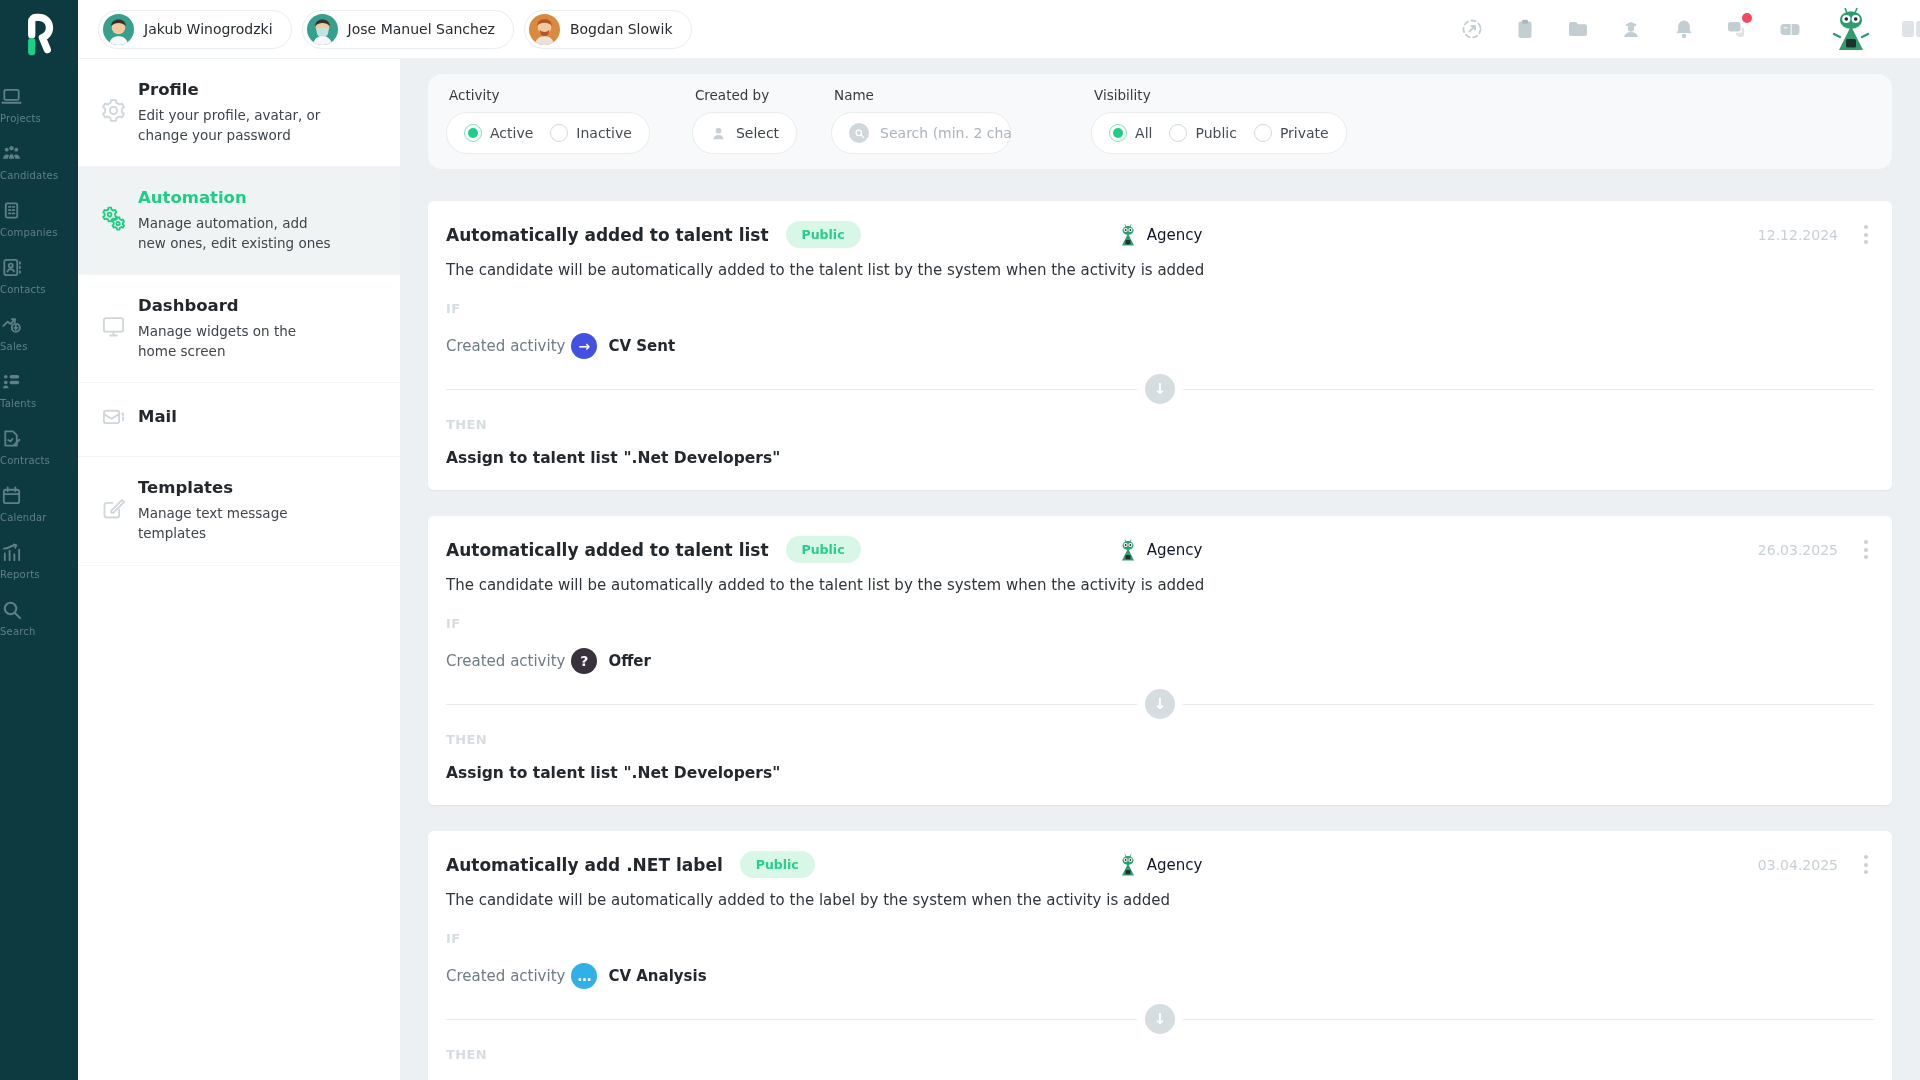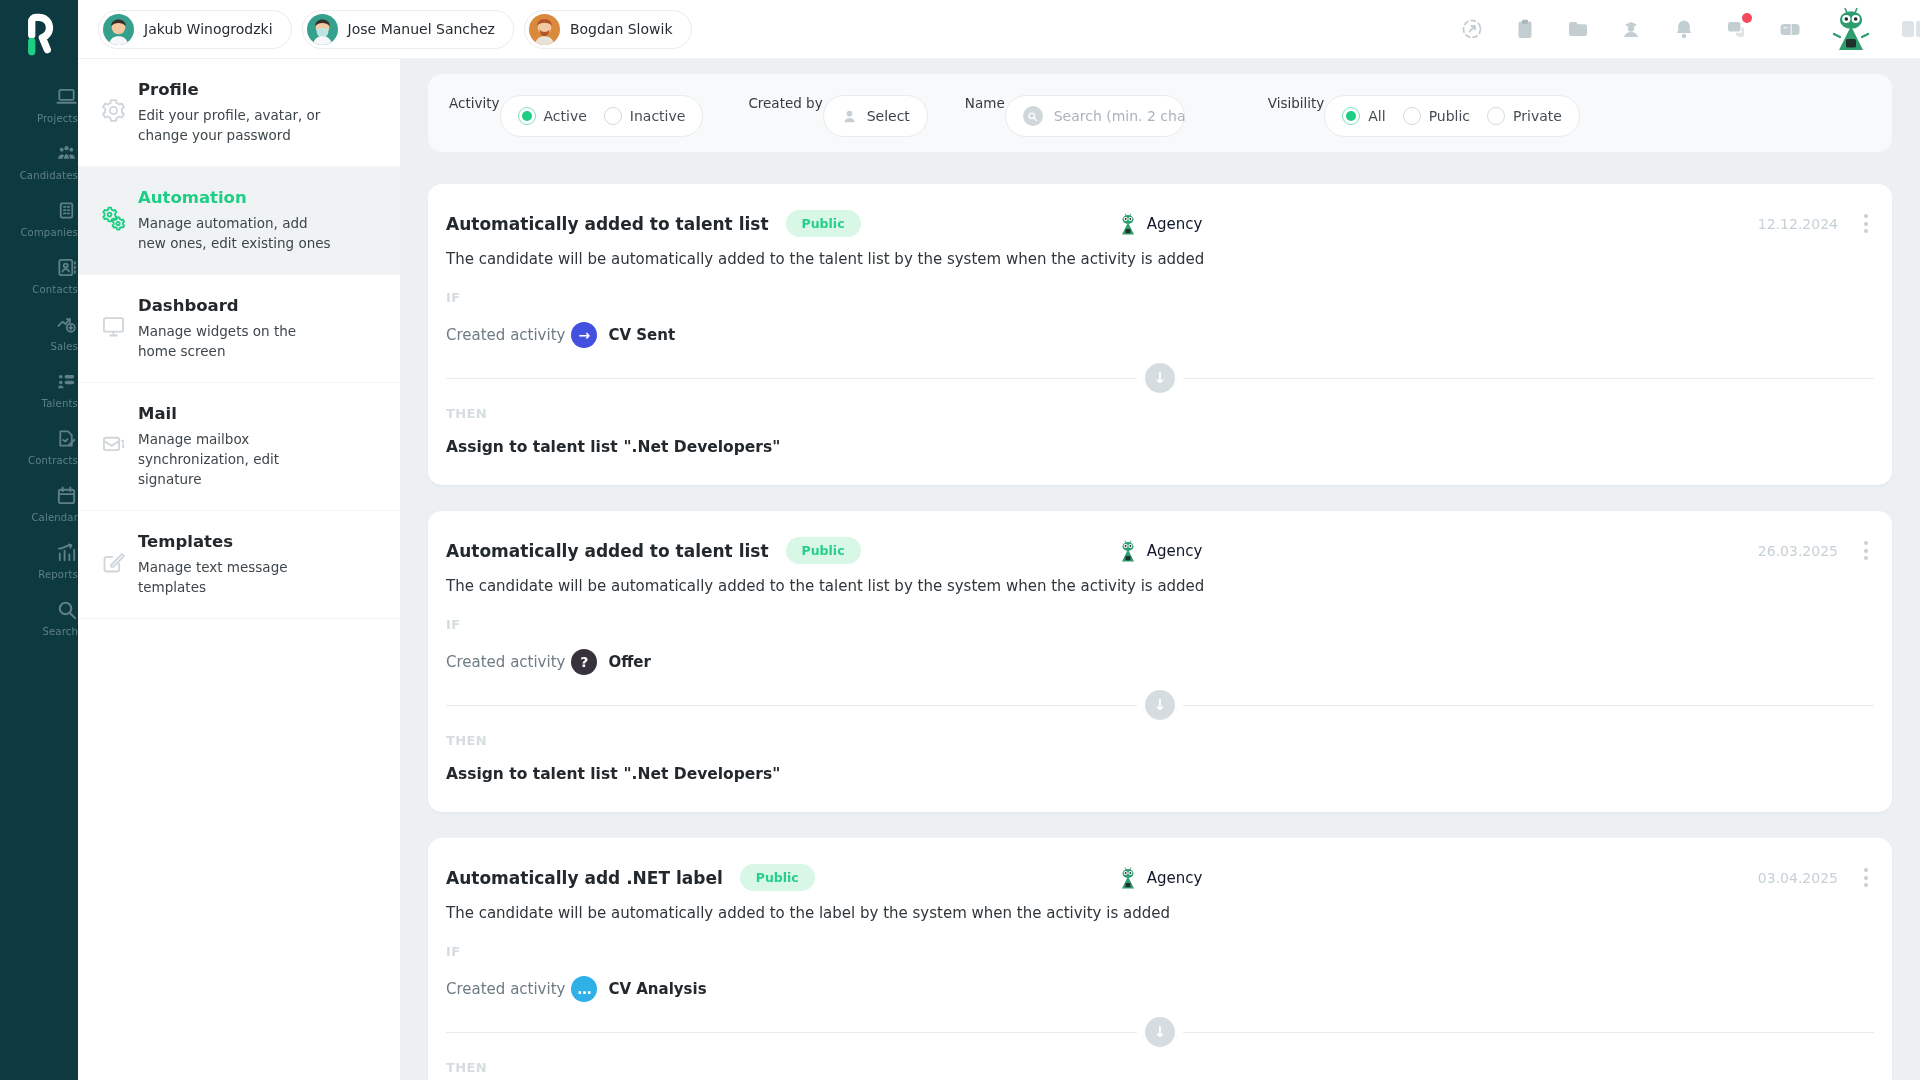--- a/index.html
+++ b/index.html
@@ -4,21 +4,21 @@
 <style>
   * { margin:0; padding:0; box-sizing:border-box; }
   html,body { width:1920px; height:1080px; overflow:hidden; }
   body {
     font-family:"DejaVu Sans","Liberation Sans",sans-serif;
     background:#edf0f2; display:flex; color:#22282c;
   }
   
   .sidebar { width:78px; background:#0d3a40; display:flex; flex-direction:column; align-items:center; padding-top:8px; flex-shrink:0; }
   .logo { width:50px; height:52px; display:flex; align-items:center; justify-content:center; margin-bottom:16px; cursor:pointer; }
-  .nav-item { width:100%; display:flex; flex-direction:column; align-items:flex-end; gap:5px; padding:9px 0; color:#5e8086; cursor:pointer; }
+  .nav-item { width:100%; display:flex; flex-direction:column; align-items:flex-start; gap:5px; padding:9px 0; color:#5e8086; cursor:pointer; }
   .nav-item svg { width:23px; height:23px; }
   .nav-label { font-size:10px; letter-spacing:.2px; }
   
   .app { flex:1; display:flex; flex-direction:column; min-width:0; }
   .topbar { height:59px; background:#fff; display:flex; align-items:center; padding:0 10px 0 20px; border-bottom:1px solid #eef1f3; flex-shrink:0; }
   .chips { display:flex; gap:10px; }
   .chip { display:flex; align-items:center; gap:10px; border:1px solid #e9edef; border-radius:999px; padding:3px 18px 3px 4px; background:#fff; cursor:pointer; }
   .chip-avatar { width:31px; height:31px; border-radius:50%; overflow:hidden; flex-shrink:0; display:flex; }
   .chip-name { font-size:14px; color:#262c30; white-space:nowrap; }
   .top-icons { margin-left:auto; display:flex; align-items:center; gap:29px; padding-right:0; }
@@ -34,37 +34,37 @@
   .settings-item .s-icon { width:30px; color:#ced6da; flex-shrink:0; }
   .settings-item .s-icon svg { width:27px; height:27px; }
   .settings-item.active { background:#f0f3f4; }
   .settings-item.active .s-icon { color:#1ece84; }
   .s-title { font-size:16.5px; font-weight:600; color:#23282c; margin-bottom:7px; }
   .settings-item.active .s-title { color:#1ece84; }
   .s-desc { font-size:13.5px; color:#3e464b; line-height:1.45; max-width:196px; }
   
   .main { flex:1; padding:15px 28px 0 28px; display:flex; flex-direction:column; min-width:0; }
   .filter-panel { background:#f7f9fa; border-radius:14px; padding:13px 18px 15px 18px; display:flex; align-items:flex-start; flex-shrink:0; }
-  .fgroup { display:flex; flex-direction:row;margin-top:8px; }
+  .fgroup { display:flex; flex-direction:column; }
   .flabel { font-size:13.5px; color:#353c41; margin:0 0 9px 3px; font-weight:500; }
   .fpill { background:#fff; border:1px solid #e8eced; border-radius:999px; height:42px; display:flex; align-items:center; gap:17px; padding:0 17px; font-size:14px; color:#3c4348; }
   .fg-created { margin-left:42px; }
   .fg-name { margin-left:34px; }
   .fg-visibility { margin-left:80px; }
   .radio-opt { display:flex; align-items:center; gap:8px; cursor:pointer; color:#454d52; }
   .radio { width:18px; height:18px; border-radius:50%; border:1.5px solid #d2dade; background:#fff; position:relative; flex-shrink:0; }
   .radio.sel { border-color:#7fe2ba; }
   .radio.sel::after { content:""; position:absolute; inset:3px; border-radius:50%; background:#1ece84; }
   .person-ico { width:17px; height:17px; color:#c6d0d4; }
   .search-disc { width:20px; height:20px; border-radius:50%; background:#cfd7db; color:#fff; display:flex; align-items:center; justify-content:center; flex-shrink:0; }
   .search-disc svg { width:11px; height:11px; }
   .name-input { border:none; outline:none; background:transparent; font-size:14px; width:132px; font-family:inherit; color:#3c4348; }
   .name-input::placeholder { color:#a9b4ba; }
   
-  .card { background:#fff; border-radius:14px; margin-top:26px; padding:6px 18px; box-shadow:0 1px 2px rgba(16,24,32,.05); flex-shrink:0; }
+  .card { background:#fff; border-radius:6px; margin-top:26px; padding:0 18px; box-shadow:0 1px 2px rgba(16,24,32,.05); flex-shrink:0; }
   .card:first-of-type { margin-top:32px; }
   .card-head { display:grid; grid-template-columns:1fr auto 1fr; align-items:center; padding-top:20px; }
   .ch-left { display:flex; align-items:center; gap:17px; }
   .card-title { font-size:17px; font-weight:600; color:#22282c; }
   .badge { background:#d8f7e6; color:#27cf8a; font-size:12.5px; font-weight:600; padding:6px 16px; border-radius:999px; }
   .ch-center { display:flex; align-items:center; gap:9px; }
   .owner-avatar { width:20px; height:22px; display:flex; }
   .owner-name { font-size:15px; color:#0f172a; }
   .ch-right { justify-self:end; display:flex; align-items:center; gap:20px; }
   .card-date { font-size:14px; color:#c7d0d5; }
@@ -335,21 +335,20 @@
       <div class="settings-item">
         <span class="s-icon">
           <svg viewBox="0 0 24 24" fill="none" stroke="currentColor" stroke-width="1.6" stroke-linecap="round" stroke-linejoin="round">
               <rect x="3.5" y="6" width="13.5" height="11" rx="2"></rect>
               <path d="M3.5 9l6.75 4.2L17 9"></path>
               <path d="M19.5 8.5h1v7" stroke-dasharray="2.5 2"></path>
             </svg>
         </span>
         <div>
           <div class="s-title">Mail</div>
-          <div class="s-desc">Manage mailbox synchronization, edit signature</div>
         </div>
       </div>
 
       <div class="settings-item">
         <span class="s-icon">
           <svg viewBox="0 0 24 24" fill="none" stroke="currentColor" stroke-width="1.6" stroke-linecap="round" stroke-linejoin="round">
               <path d="M17 13v5a2 2 0 0 1-2 2H6a2 2 0 0 1-2-2V9a2 2 0 0 1 2-2h5"></path>
               <path d="M10 14l9.5-9.5 1.8 1.8L11.8 15.8H10z"></path>
             </svg>
         </span>

